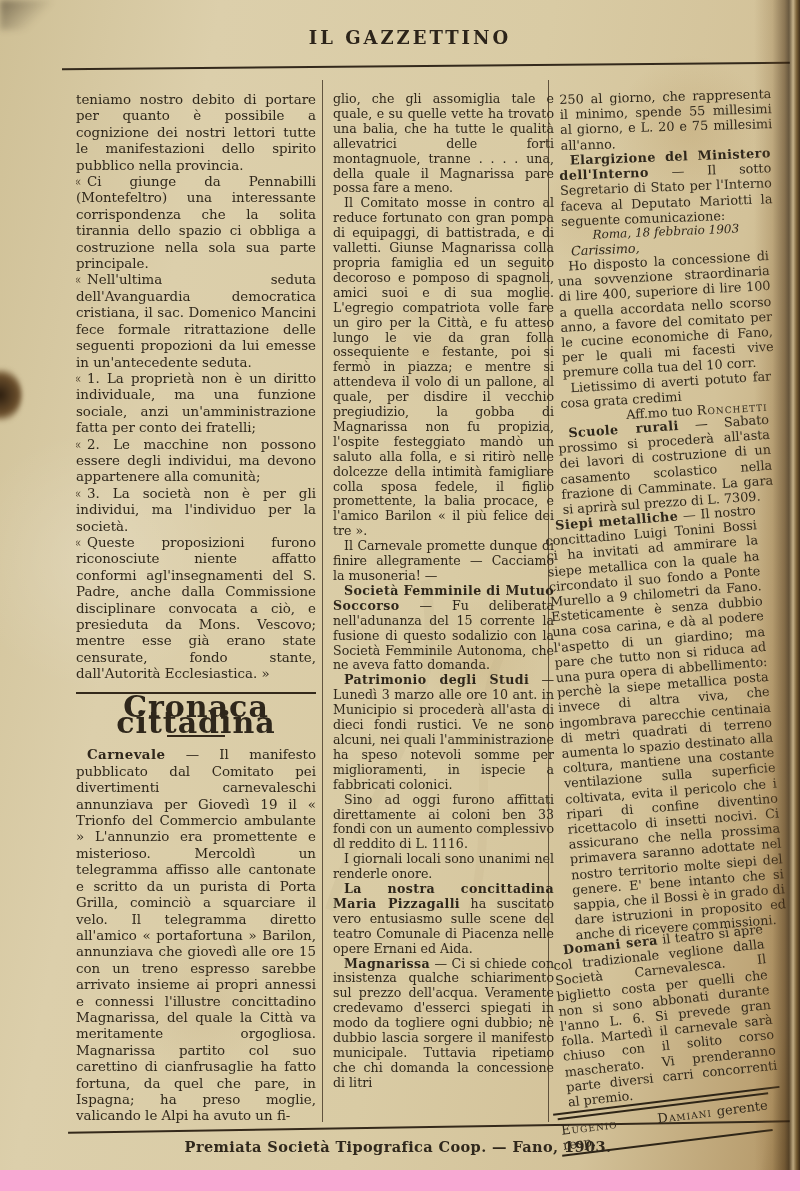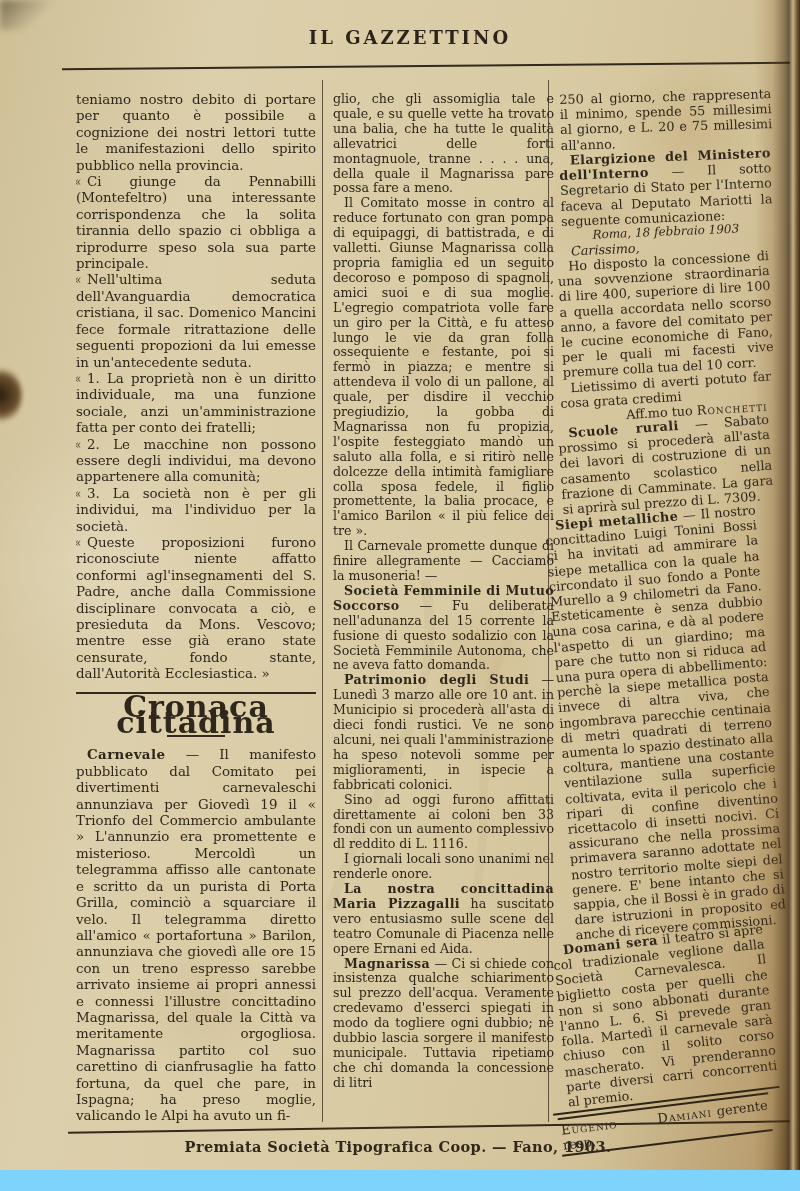--- a/index.html
+++ b/index.html
@@ -1,18 +1,18 @@
 <!DOCTYPE html>
 <html><head>
 <meta charset="utf-8">
 <title>IL GAZZETTINO</title>
 <style>
   html,body{margin:0;padding:0;}
   body{background:#c3d3d8;font-family:"DejaVu Serif", serif;}
-  #page{position:relative;width:800px;height:1191px;overflow:hidden;background:#7dd3fc;color:#2f271b;}
+  #page{position:relative;width:800px;height:1191px;overflow:hidden;background:#f9a8d4;color:#2f271b;}
   .paper{position:absolute;left:0;top:0;width:800px;height:1170px;
     background:
       radial-gradient(circle at 690px 130px, rgba(168,128,66,.20), rgba(168,128,66,0) 75px),
       radial-gradient(circle at 590px 210px, rgba(168,128,66,.12), rgba(168,128,66,0) 55px),
       radial-gradient(circle at 430px 350px, rgba(160,120,60,.10), rgba(160,120,60,0) 50px),
       radial-gradient(circle at 480px 660px, rgba(170,130,60,.13), rgba(170,130,60,0) 60px),
       radial-gradient(circle at 200px 1005px, rgba(150,110,60,.10), rgba(150,110,60,0) 70px),
       radial-gradient(circle at 95px 560px, rgba(255,255,255,.16), rgba(255,255,255,0) 130px),
       linear-gradient(100deg,#cfc096 0%, #dccfab 22%, #d9cba4 55%, #d3c299 78%, #b89d6e 96%, #8f7446 100%);}
   .hole{position:absolute;left:-16px;top:368px;width:38px;height:54px;border-radius:50%;
@@ -82,21 +82,21 @@
     <path d="M170,400 C205,270 150,170 235,85" stroke="#7a6644" stroke-width="9" fill="none" opacity="0.08"></path>
   </svg>
 
   <div class="col" id="col1">
     <p class="para">teniamo nostro debito di portare per quanto è possibile a cognizione dei nostri lettori tutte le manifestazioni dello spirito pubblico nella provincia.</p>
     <p class="para q ind"><span class="gut">«
 «
 «
 «
 «
-«</span><span>Ci giunge da Pennabilli (Montefeltro) una interessante corrispondenza che la solita tirannia dello spazio ci obbliga a riprodurre speso sola sua parte principale.</span></p>
+«</span><span>Ci giunge da Pennabilli (Montefeltro) una interessante corrispondenza che la solita tirannia dello spazio ci obbliga a costruzione nella sola sua parte principale.</span></p>
     <p class="para q ind"><span class="gut">«
 «
 «
 «
 «
 «</span><span>Nell'ultima seduta dell'Avanguardia democratica cristiana, il sac. Domenico Mancini fece formale ritrattazione delle seguenti propozioni da lui emesse in un'antecedente seduta.</span></p>
     <p class="para q ind"><span class="gut">«
 «
 «
 «</span><span>1. La proprietà non è un diritto individuale, ma una funzione sociale, anzi un'amministrazione fatta per conto dei fratelli;</span></p>

